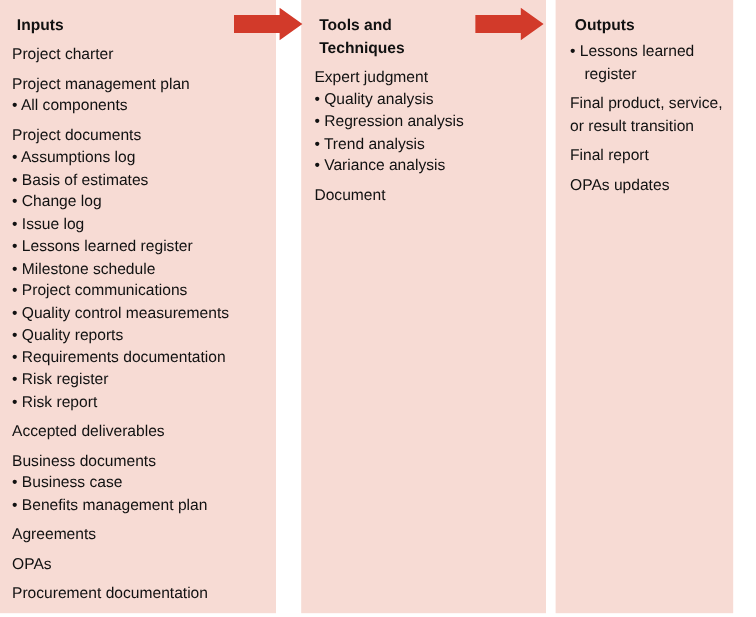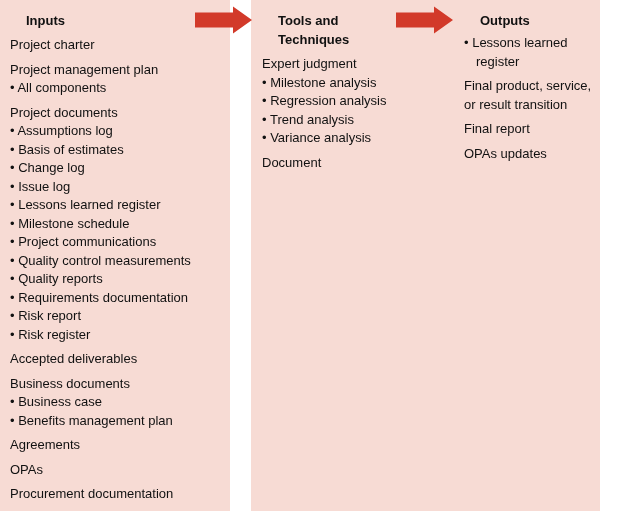--- a/index.html
+++ b/index.html
@@ -19,24 +19,24 @@
   .panel {
     position: absolute;
     top: 0;
     height: 511px;
     background: var(--panel-bg, #f7dbd4);
     box-sizing: border-box;
     padding: 11px 6px 0 10px;
   }
   .panel-inputs  { left: 0;   width: 230px; }
   .panel-tools   { left: 251px; width: 204px; padding-left: 11px; }
-  .panel-outputs { left: 452px; width: 148px; padding-left: 12px; }
+  .panel-outputs { left: 463px; width: 148px; padding-left: 12px; }
 
   .col-title {
-    margin: 0 0 4px 16px;
+    margin: 0 0 4px 4px;
     font-size: 13px;
     font-weight: bold;
     line-height: 19px;
   }
   .panel-tools .col-title { max-width: 95px; }
 
   .col-body { font-size: 13px; line-height: 18.5px; }
   .item   { margin-top: 6px; }
   .bullet { margin: 0; padding-left: 12px; text-indent: -12px; }
 
@@ -65,41 +65,41 @@
         <div class="bullet">• Assumptions log</div>
         <div class="bullet">• Basis of estimates</div>
         <div class="bullet">• Change log</div>
         <div class="bullet">• Issue log</div>
         <div class="bullet">• Lessons learned register</div>
         <div class="bullet">• Milestone schedule</div>
         <div class="bullet">• Project communications</div>
         <div class="bullet">• Quality control measurements</div>
         <div class="bullet">• Quality reports</div>
         <div class="bullet">• Requirements documentation</div>
+        <div class="bullet">• Risk register</div>
         <div class="bullet">• Risk report</div>
-        <div class="bullet">• Risk register</div>
         <div class="item">Accepted deliverables</div>
         <div class="item">Business documents</div>
         <div class="bullet">• Business case</div>
         <div class="bullet">• Benefits management plan</div>
         <div class="item">Agreements</div>
         <div class="item">OPAs</div>
         <div class="item">Procurement documentation</div>
       </div>
   </section>
 
   <svg class="arrow arrow-1" viewBox="0 0 58 28">
     <polygon class="arrow-shape" points="0,6.5 38,6.5 38,0.5 57,14 38,27.5 38,21.5 0,21.5" fill="#d23a2a"></polygon>
   </svg>
 
   <section class="panel panel-tools">
     <h2 class="col-title">Tools and Techniques</h2>
     <div class="col-body">
         <div class="item">Expert judgment</div>
-        <div class="bullet">• Milestone analysis</div>
+        <div class="bullet">• Quality analysis</div>
         <div class="bullet">• Regression analysis</div>
         <div class="bullet">• Trend analysis</div>
         <div class="bullet">• Variance analysis</div>
         <div class="item">Document</div>
       </div>
   </section>
 
   <svg class="arrow arrow-2" viewBox="0 0 58 28">
     <polygon class="arrow-shape" points="0,6.5 38,6.5 38,0.5 57,14 38,27.5 38,21.5 0,21.5" fill="#d23a2a"></polygon>
   </svg>

